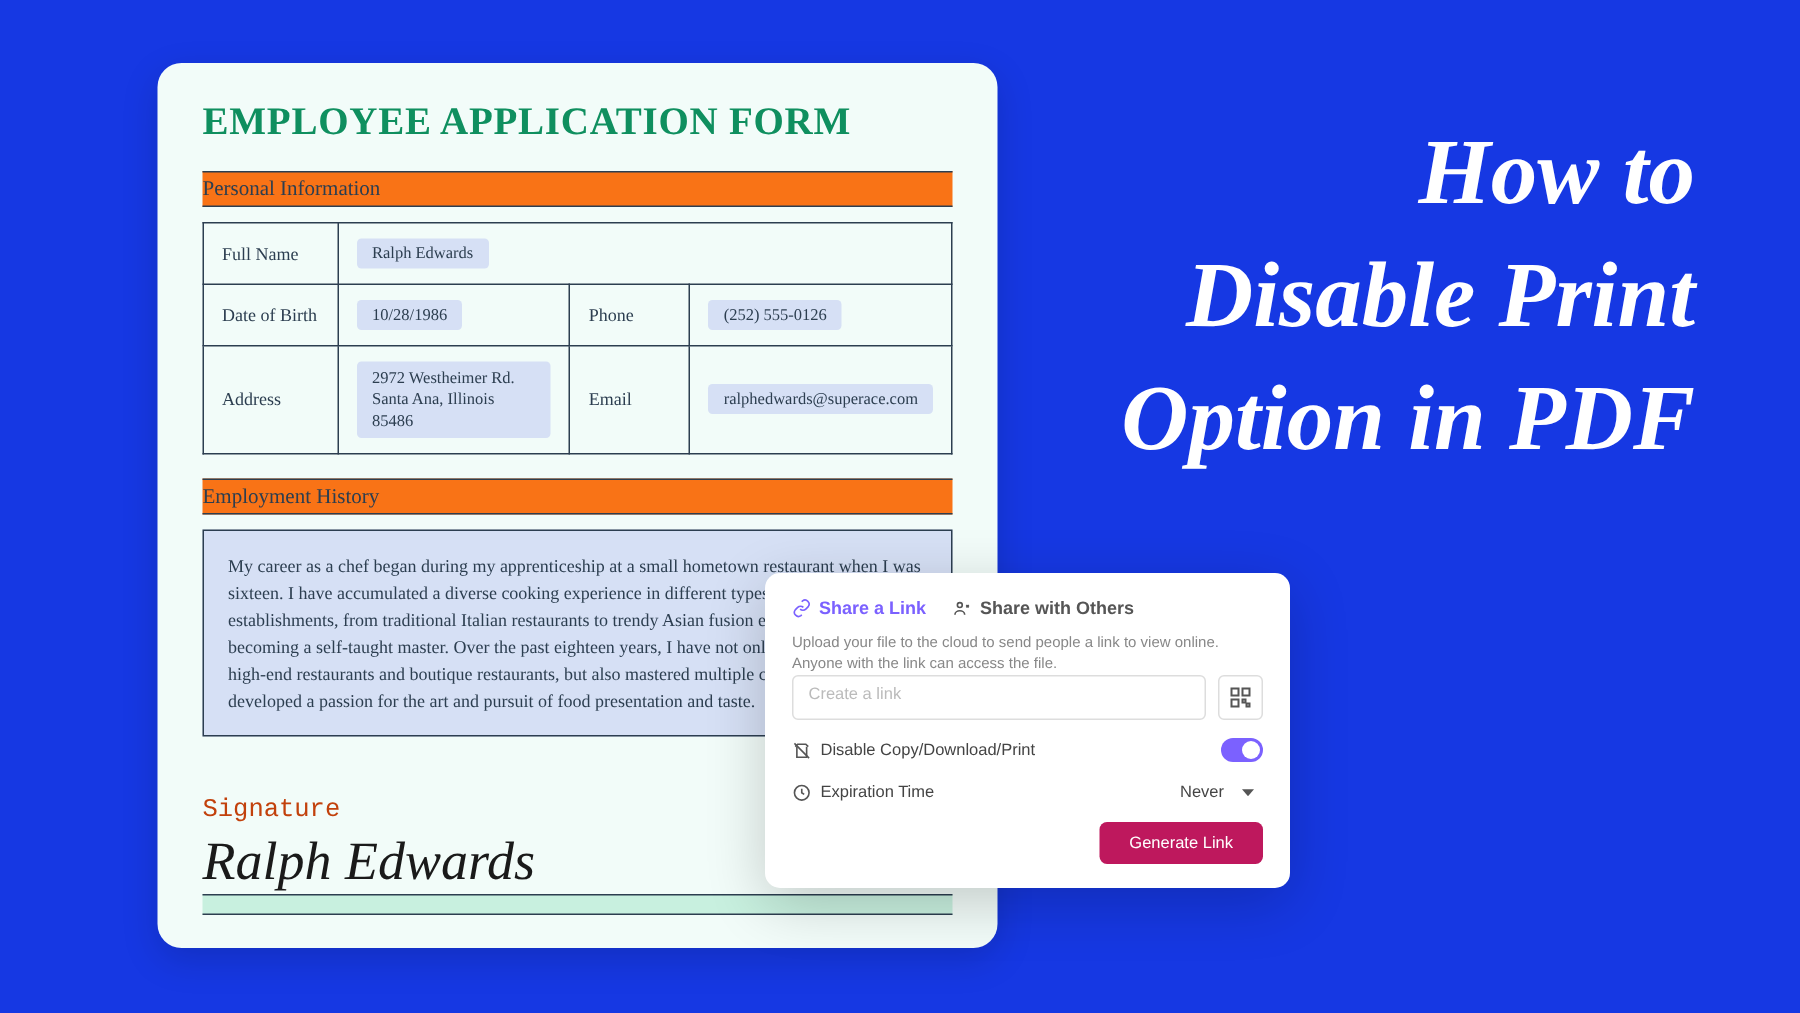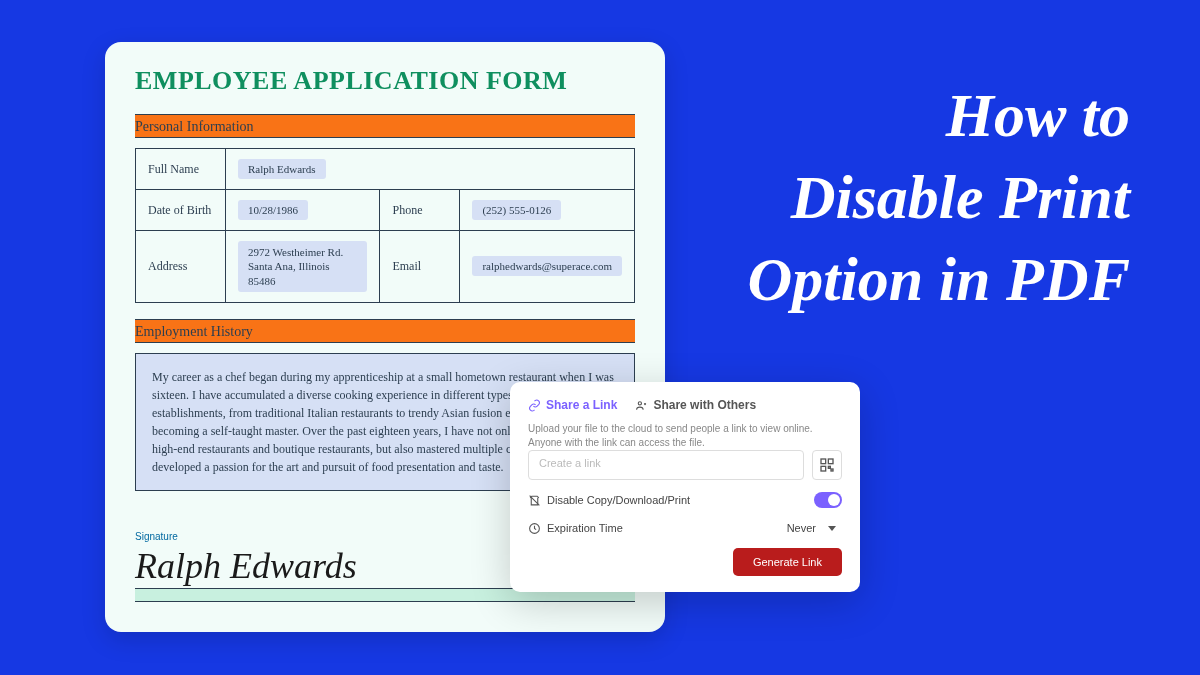--- a/index.html
+++ b/index.html
@@ -66,23 +66,23 @@
   border: 1px solid #2C3E50;
   background: #D6E0F5;
   padding: 14px 16px;
   font-family: Georgia, serif;
   font-size: 12px;
   line-height: 1.5;
   color: #2C3E50;
 }
 .signature-section { margin-top: 40px; }
 .sig-label {
-  font-family: Liberation Sans, sans-serif;
-  font-size: 10px;
-  color: #0369a1;
+  font-family: Liberation Mono, monospace;
+  font-size: 17px;
+  color: #c2410c;
   margin-bottom: 6px;
 }
 .signature {
   font-family: 'Brush Script MT', cursive;
   font-size: 36px;
   color: #1a1a1a;
   font-style: italic;
   line-height: 1;
 }
 .sig-line {
@@ -175,21 +175,21 @@
 }
 .dropdown {
   font-size: 11px;
   color: #444;
   padding: 2px 6px;
   display: flex;
   align-items: center;
   gap: 12px;
 }
 .generate-btn {
-  background: #b91c1c;
+  background: #be185d;
   color: #fff;
   font-size: 11px;
   padding: 8px 20px;
   border: none;
   border-radius: 5px;
   float: right;
   cursor: pointer;
 }
 .headline {
   position: absolute;

